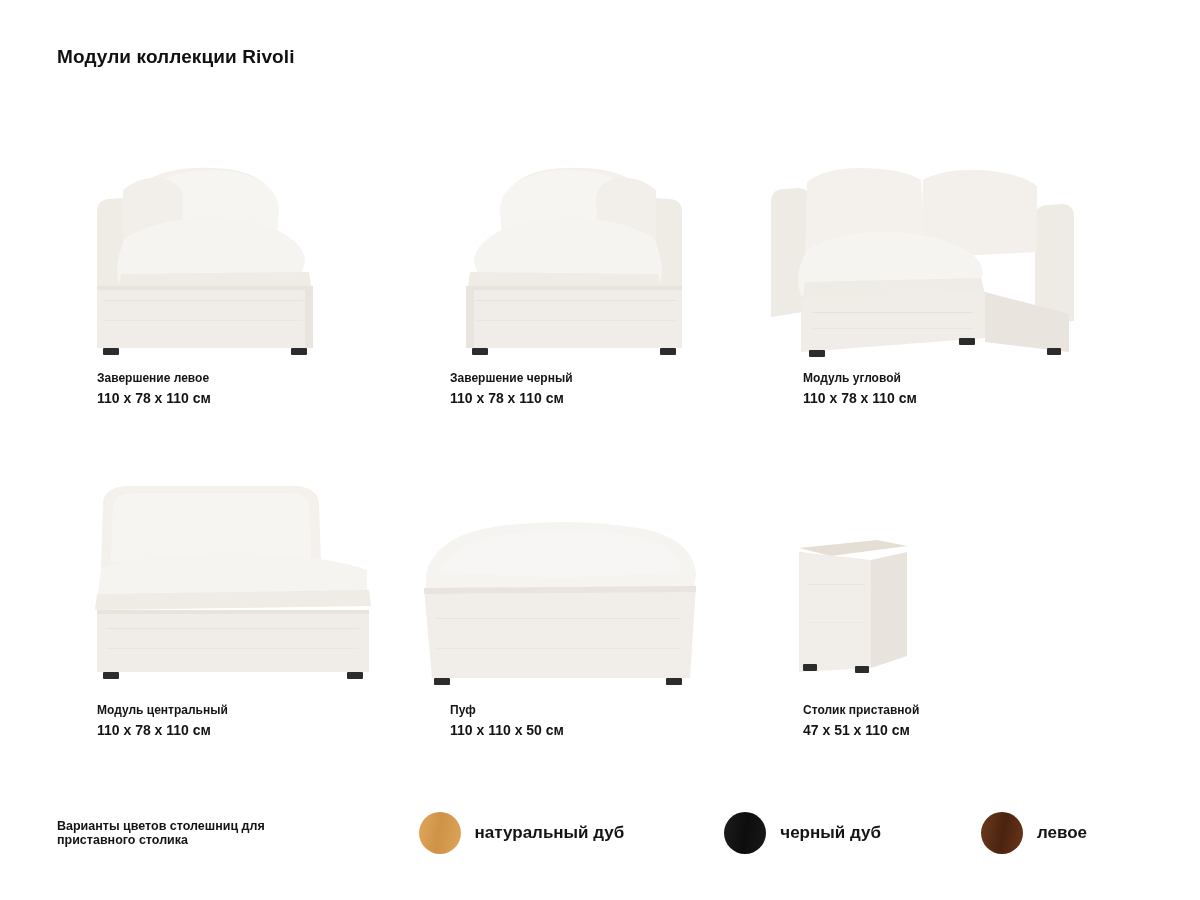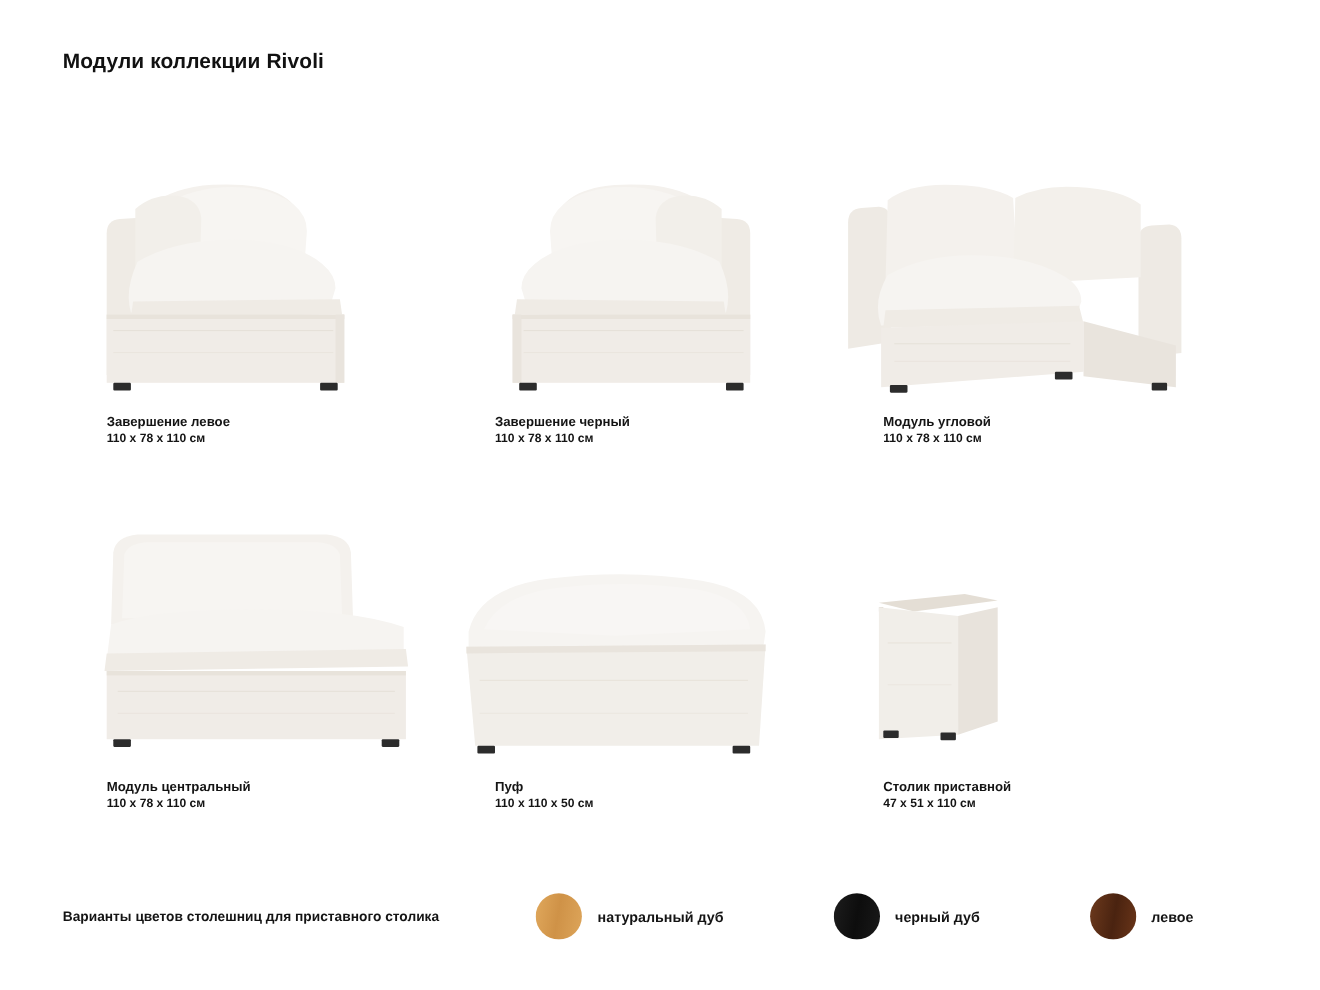--- a/index.html
+++ b/index.html
@@ -56,21 +56,21 @@
     bottom: 2px;
     line-height: 1.45;
   }
   .cap-name {
     font-size: 12px;
     font-weight: bold;
     color: #141414;
     display: block;
   }
   .cap-dims {
-    font-size: 11px;
+    font-size: 14px;
     font-weight: bold;
     color: #141414;
     display: block;
   }
 
   
   .legend {
     position: absolute;
     left: 57px;
     top: 812px;
@@ -91,21 +91,21 @@
     margin-right: 56px;
   }
   .swatch {
     width: 42px;
     height: 42px;
     border-radius: 50%;
     margin-right: 14px;
     flex: none;
   }
   .swatch-label {
-    font-size: 13px;
+    font-size: 17px;
     font-weight: bold;
     color: #141414;
     white-space: nowrap;
   }
 </style>
 </head>
 <body>
 
 <div class="page">
 

